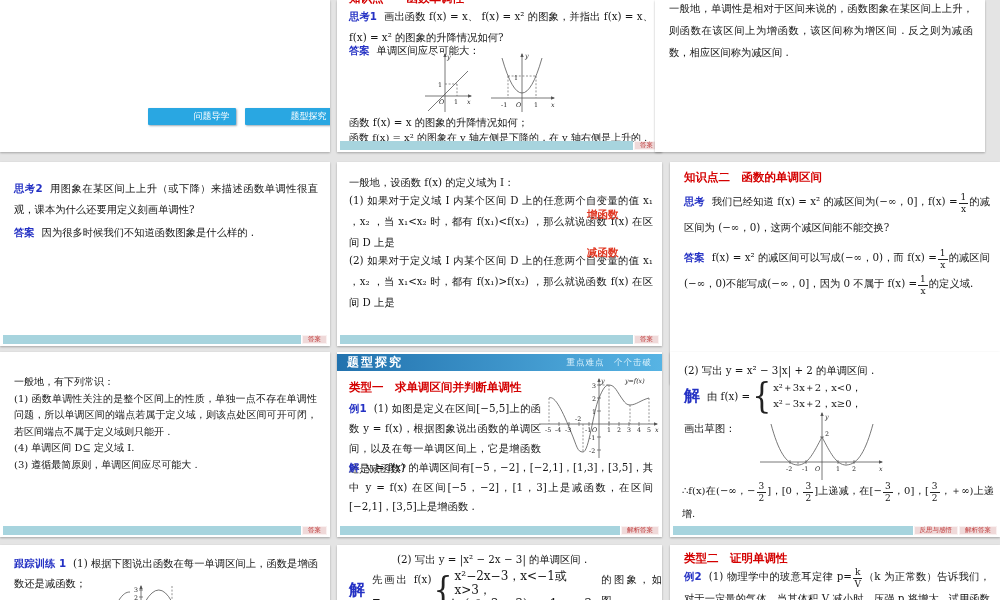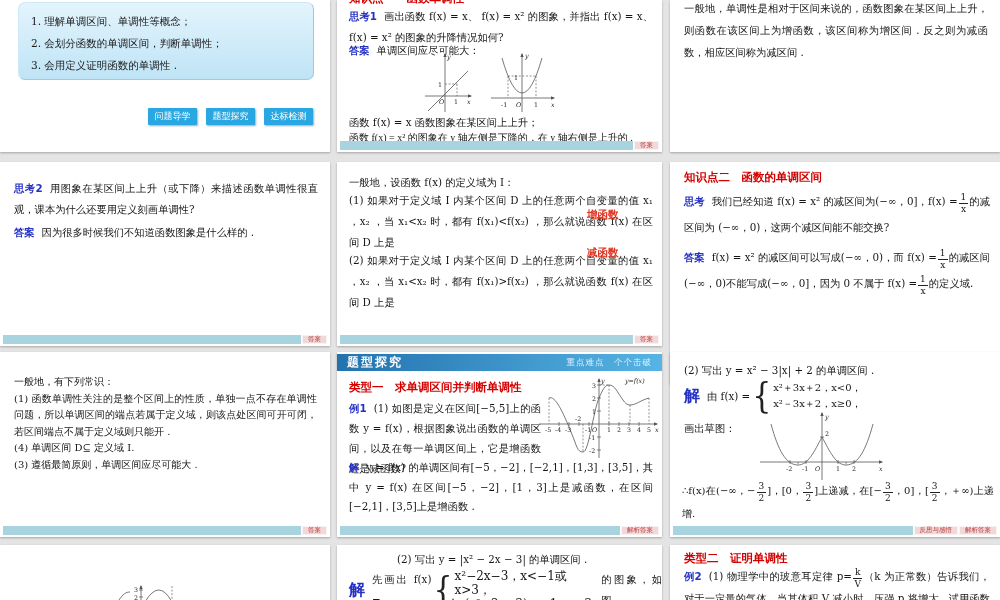--- a/index.html
+++ b/index.html
@@ -17,21 +17,21 @@
   .fbar{flex:1;background:#a7d4de;}
   .fbtn{background:#efd9d9;border:1px solid #faf1f1;color:#c03a3a;font-size:6.5px;line-height:7px;
         padding:0 5px;margin-left:1px;font-family:"DejaVu Sans","Liberation Sans",sans-serif;white-space:nowrap;cursor:pointer;}
   .goalbox{position:absolute;left:18px;top:2px;width:270px;height:62px;border-radius:7px;
            background:linear-gradient(#e3f4fc,#bfe4f6);border:1px solid #cde9f6;
            border-bottom-color:#9fc9e0;border-right-color:#9fc9e0;padding:7px 12px;}
   .goalbox div{font-size:10.5px;line-height:22px;color:#1a1a1a;}
   .navbtns{position:absolute;left:148px;top:108px;display:flex;gap:9px;}
   .navbtn{width:49px;height:17px;background:#29a7e2;color:#fff;font-size:9px;line-height:17px;
           text-align:center;font-family:"DejaVu Sans","Liberation Sans",sans-serif;
-          box-shadow:1px 1px 2px rgba(60,90,110,.5);cursor:pointer;border-radius:1px;}
+          box-shadow:1px 1px 2px rgba(60,90,110,.5);cursor:pointer;border-radius:1px;padding-left:39px;}
   .banner{position:absolute;top:2px;left:0;right:0;height:17px;display:flex;align-items:center;
           padding:0 10px;background:linear-gradient(90deg,#2272ae,#57b4e4);
           font-family:"DejaVu Sans","Liberation Sans",sans-serif;}
   .banner .bt{color:#fff;font-size:12px;font-weight:700;letter-spacing:2px;}
   .banner .br{margin-left:auto;font-size:8.5px;color:#d9f0fb;letter-spacing:1px;}
   .frac{display:inline-block;vertical-align:-7px;text-align:center;line-height:1;font-size:9px;margin:0 1px;}
   .fn{display:block;border-bottom:1px solid #222;padding:0 2px 1px;}
   .fd{display:block;padding-top:1px;}
   .solrow{position:absolute;display:flex;align-items:center;}
   .brace{font-size:30px;font-weight:300;line-height:1;margin:0 2px;color:#222;
@@ -43,25 +43,20 @@
   svg path.ar{fill:#555;stroke:none;}
   svg line.d,svg path.d{stroke:#666;stroke-width:0.7;stroke-dasharray:2,1.6;fill:none;}
   svg path.tk{stroke:#555;stroke-width:0.7;fill:none;}
   svg text{font-size:6.3px;fill:#222;font-family:"DejaVu Serif","Liberation Serif",serif;}
   svg text.it{font-style:italic;}
 </style>
 </head>
 <body>
 
 <div class="slide" style="left:0;top:0;width:330px;height:152px;">
-  <div class="goalbox">
-    <div>1. 理解单调区间、单调性等概念；</div>
-    <div>2. 会划分函数的单调区间，判断单调性；</div>
-    <div>3. 会用定义证明函数的单调性 .</div>
-  </div>
   <div class="navbtns">
     <div class="navbtn">问题导学</div>
     <div class="navbtn">题型探究</div>
     <div class="navbtn">达标检测</div>
   </div>
 </div>
 
 <div class="slide" style="left:337px;top:0;width:325px;height:152px;">
   <div class="redtitle" style="top:-9px;left:12px;">知识点一　函数单调性</div>
   <div class="p" style="top:6px;left:12px;right:9px;">
@@ -93,29 +88,29 @@
     <line class="d" x1="19" y1="26" x2="47" y2="26"></line>
     <line class="d" x1="19" y1="26" x2="19" y2="48"></line>
     <line class="d" x1="47" y1="26" x2="47" y2="48"></line>
     <text class="it" x="36" y="8">y</text>
     <text x="25" y="30">1</text>
     <text x="12" y="57">-1</text>
     <text class="it" x="27" y="57">O</text>
     <text x="45" y="57">1</text>
     <text class="it" x="62" y="57">x</text>
   </svg>
-  <div class="p nowrap" style="top:112px;left:12px;">函数 f(x) = x 函数图象在某区间上上升；</div>
-  <div class="p nowrap" style="top:127px;left:12px;font-size:10px;font-family:Liberation Serif, serif;">函数 f(x) = x² 的图象在 y 轴左侧是下降的，在 y 轴右侧是上升的 .</div>
-  <div class="footer">
-    <div class="fbar"></div>
-    <div class="fbtn">答案</div>
-  </div>
-</div>
-
-<div class="slide" style="left:670px;top:0;width:330px;height:152px;">
+  <div class="p nowrap" style="top:112px;left:12px;">函数 f(x) = x 的图象的升降情况如何；</div>
+  <div class="p nowrap" style="top:127px;left:12px;font-size:10px;">函数 f(x) = x² 的图象在 y 轴左侧是下降的，在 y 轴右侧是上升的 .</div>
+  <div class="footer">
+    <div class="fbar"></div>
+    <div class="fbtn">答案</div>
+  </div>
+</div>
+
+<div class="slide" style="left:655px;top:0;width:330px;height:152px;">
   <div class="p" style="top:-3px;left:14px;right:12px;line-height:22px;">一般地，单调性是相对于区间来说的，函数图象在某区间上上升，则函数在该区间上为增函数，该区间称为增区间 . 反之则为减函数，相应区间称为减区间 .</div>
 </div>
 
 <div class="slide" style="left:0;top:162px;width:330px;height:184px;">
   <div class="p" style="top:16px;left:14px;right:12px;">
     <span class="lbl">思考2</span><span>用图象在某区间上上升（或下降）来描述函数单调性很直观，课本为什么还要用定义刻画单调性?</span>
   </div>
   <div class="p" style="top:60px;left:14px;right:12px;">
     <span class="lbl">答案</span><span>因为很多时候我们不知道函数图象是什么样的 .</span>
   </div>
@@ -245,20 +240,23 @@
     <span>∴f(x)在(−∞，−</span><span class="frac"><span class="fn">3</span><span class="fd">2</span></span><span>]，[0，</span><span class="frac"><span class="fn">3</span><span class="fd">2</span></span><span>]上递减，在[−</span><span class="frac"><span class="fn">3</span><span class="fd">2</span></span><span>，0]，[</span><span class="frac"><span class="fn">3</span><span class="fd">2</span></span><span>，＋∞)上递增.</span>
   </div>
   <div class="footer">
     <div class="fbar"></div>
     <div class="fbtn">反思与感悟</div>
     <div class="fbtn">解析答案</div>
   </div>
 </div>
 
 <div class="slide" style="left:0;top:545px;width:330px;height:60px;">
+  <div class="p" style="top:8px;left:14px;right:12px;line-height:20px;">
+    <span class="lbl">跟踪训练 1</span><span>(1) 根据下图说出函数在每一单调区间上，函数是增函数还是减函数；</span>
+  </div>
   <svg style="left:115px;top:39px;" width="62" height="18" viewBox="0 0 62 18">
     <line x1="26" y1="18" x2="26" y2="2"></line>
       <path class="ar" d="M26,1 l-1.7,4 h3.4 z"></path>
     <path class="tk" d="M24,6h4 M24,13h4"></path>
     <path class="c" d="M4,16 C8,10 11,8 15,8 M30,18 Q44,-6 57,18"></path>
     <line class="d" x1="57" y1="2" x2="57" y2="18"></line>
     <text x="19" y="8">3</text>
     <text x="19" y="16">2</text>
   </svg>
 </div>

